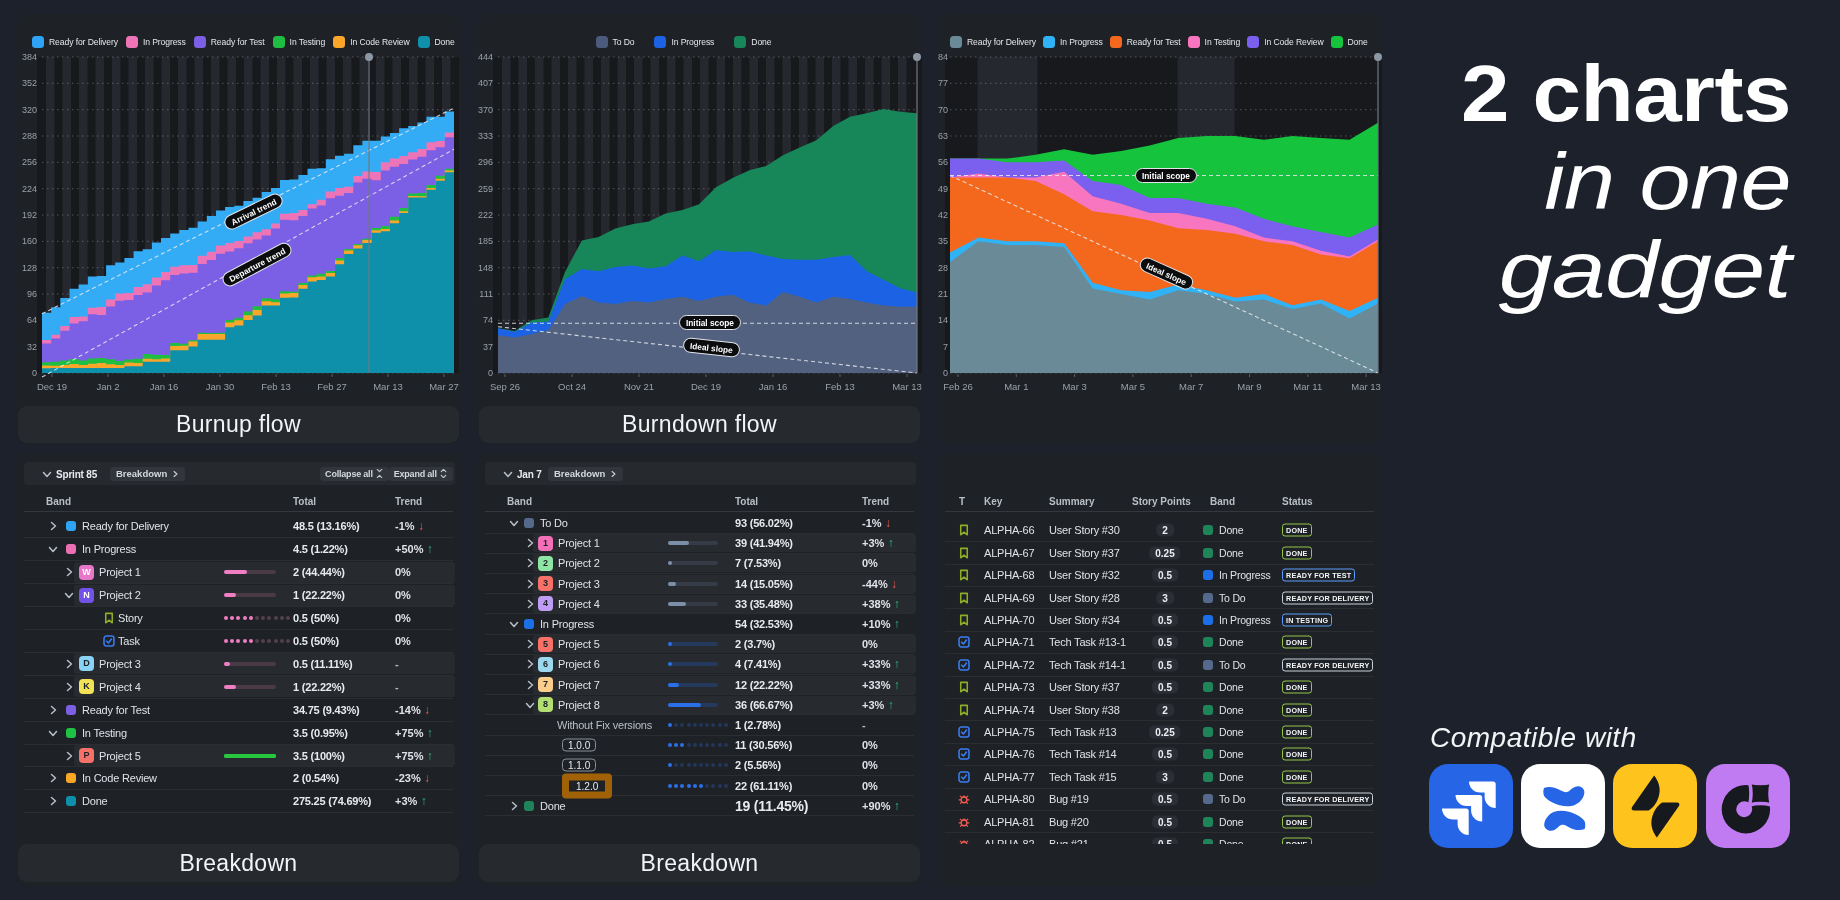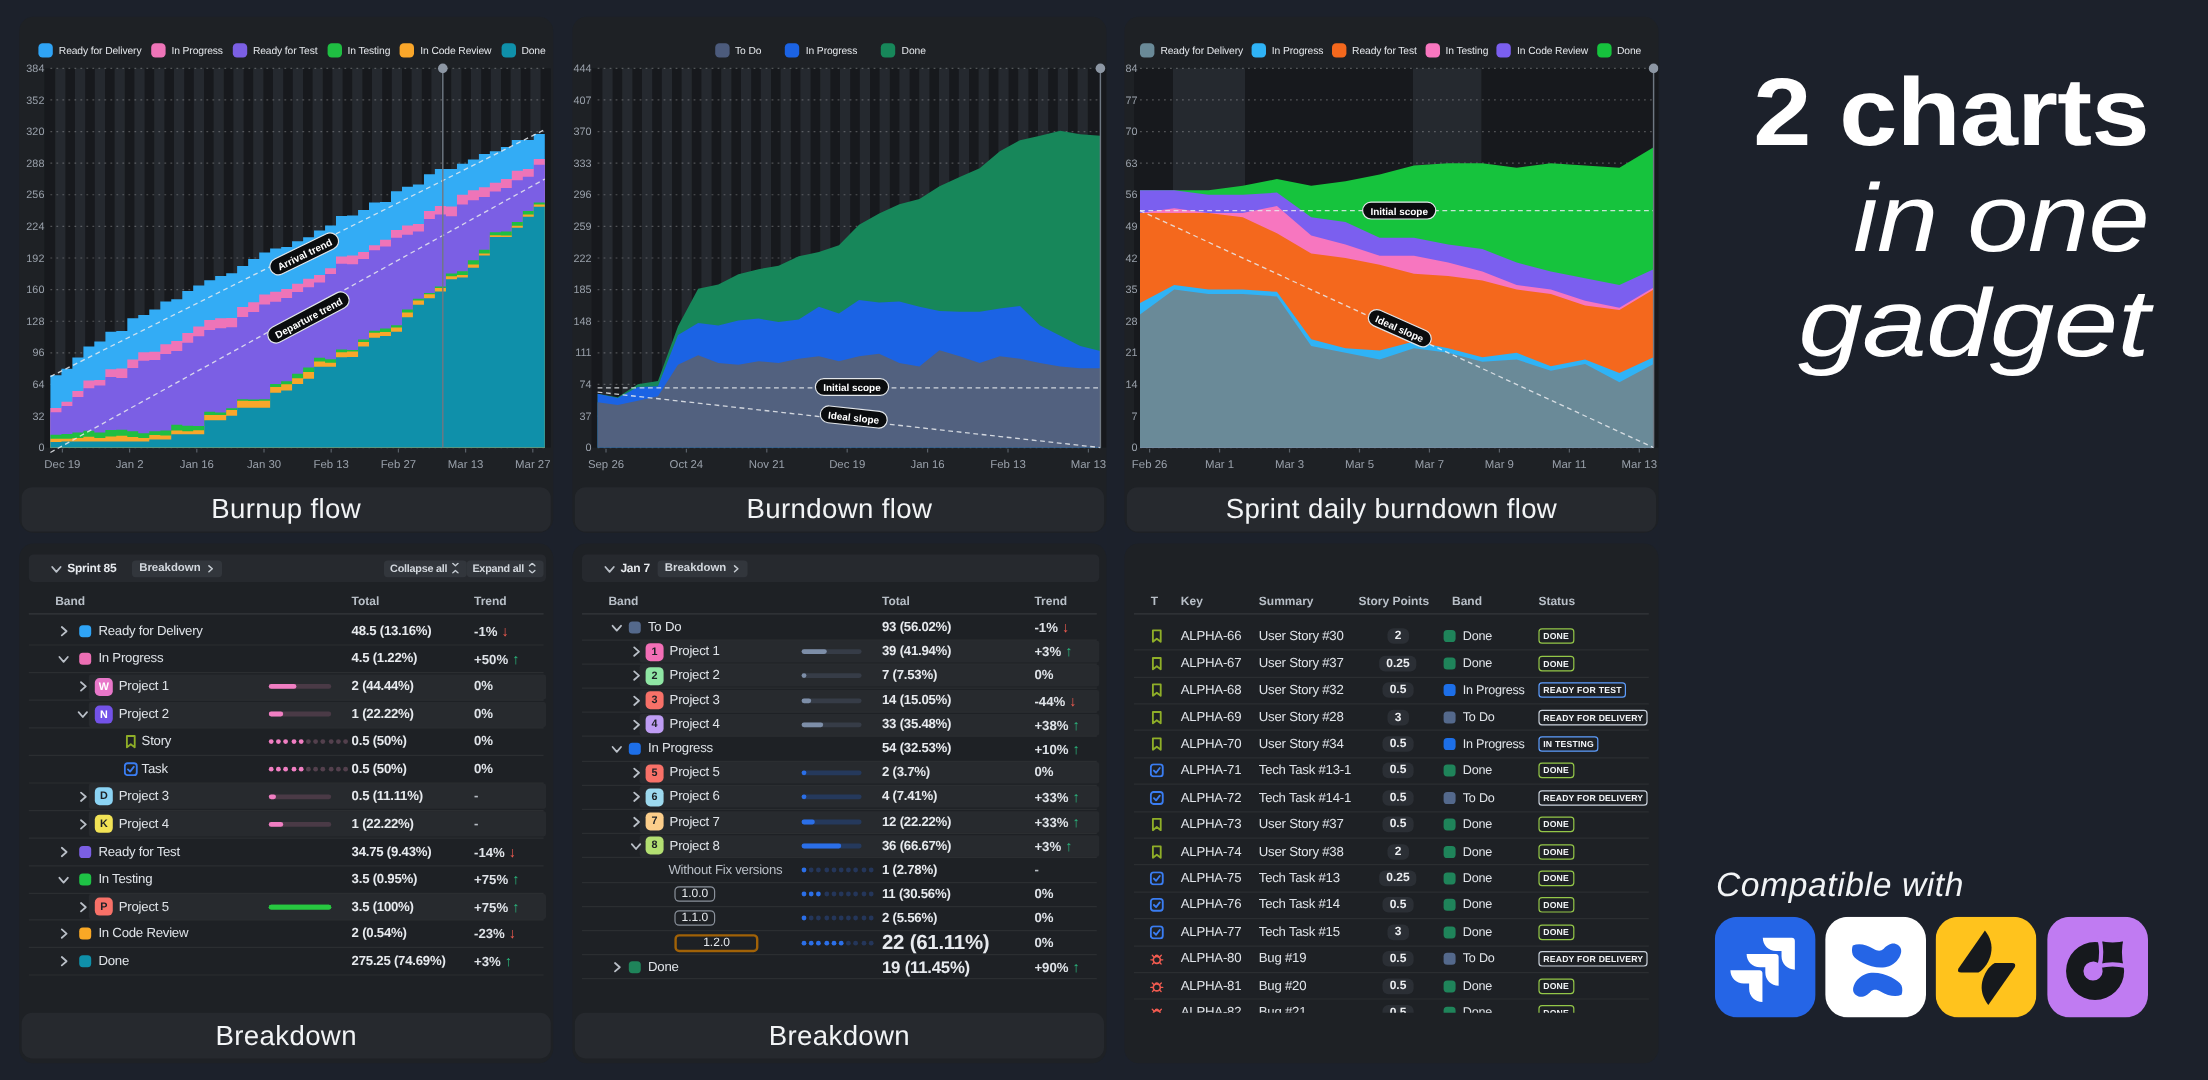--- a/index.html
+++ b/index.html
@@ -260,21 +260,20 @@
 <div class="legend" style="top:22px;left:13px;gap:7px">
       <span class="lg-it"><span class="lg-sw" style="background:#6a8a98"></span>Ready for Delivery</span>
       <span class="lg-it"><span class="lg-sw" style="background:#2fb3f6"></span>In Progress</span>
       <span class="lg-it"><span class="lg-sw" style="background:#f4681d"></span>Ready for Test</span>
       <span class="lg-it"><span class="lg-sw" style="background:#f776bf"></span>In Testing</span>
       <span class="lg-it"><span class="lg-sw" style="background:#7b5fef"></span>In Code Review</span>
       <span class="lg-it"><span class="lg-sw" style="background:#16c33d"></span>Done</span>
     </div>
 <div class="pill" style="left:198px;top:154px">Initial scope</div>
 <div class="pill" style="left:201px;top:252px;transform:rotate(24deg)">Ideal slope</div>
-<div class="tbar tbar1">Sprint daily burndown flow</div>
 </div>
 <div class="card" style="left:16px;top:453px;height:433px">
 <div class="hbar">
       <span style="position:absolute;left:18px;top:50%;margin-top:-5px;line-height:0"><svg width="10" height="10" viewBox="0 0 10 10">
           <path d="M1.5 3.5 L5 7.5 L8.5 3.5" stroke="#b9bfc7" stroke-width="1.5" fill="none" stroke-linecap="round" stroke-linejoin="round"></path>
         </svg></span>
       <span style="position:absolute;left:32px;top:50%;transform:translateY(-50%);font-size:10px;font-weight:700;color:#e7eaee;letter-spacing:-0.2px">Sprint 85</span>
       <span class="hchip" style="left:86px">Breakdown <svg width="7" height="8" viewBox="0 0 10 10" style="margin-left:5px">
           <path d="M3 1.5 L7 5 L3 8.5" stroke="#c6ccd3" stroke-width="1.8" fill="none" stroke-linecap="round" stroke-linejoin="round"></path>
         </svg></span>
@@ -613,32 +612,32 @@
       <span style="position:absolute;left:207.8px;width:4px;height:4px;top:50%;margin-top:-2.0px;background:#24365a;border-radius:50%"></span>
       <span style="position:absolute;left:214.0px;width:4px;height:4px;top:50%;margin-top:-2.0px;background:#24365a;border-radius:50%"></span>
       <span style="position:absolute;left:220.2px;width:4px;height:4px;top:50%;margin-top:-2.0px;background:#24365a;border-radius:50%"></span>
       <span style="position:absolute;left:226.4px;width:4px;height:4px;top:50%;margin-top:-2.0px;background:#24365a;border-radius:50%"></span>
       <span style="position:absolute;left:232.6px;width:4px;height:4px;top:50%;margin-top:-2.0px;background:#24365a;border-radius:50%"></span>
       <span style="position:absolute;left:238.8px;width:4px;height:4px;top:50%;margin-top:-2.0px;background:#24365a;border-radius:50%"></span>
       <span style="position:absolute;left:250px;top:50%;transform:translateY(-50%);font-size:11px;font-weight:700;color:#e7eaee;white-space:nowrap;letter-spacing:-0.2px">2 (5.56%)</span>
       <span style="position:absolute;left:377px;top:50%;transform:translateY(-50%);font-size:11px;font-weight:700;white-space:nowrap"><span style="color:#dfe3e8">0%</span></span>
     </div>
 <div style="position:absolute;left:8px;right:8px;top:323.0px;height:20.2px;border-bottom:1px solid rgba(255,255,255,0.06)">
-      <span style="position:absolute;left:77px;top:50%;transform:translateY(-50%);border:2px solid #a16207;border-radius:4px;padding:0px 22px;font-size:10px;color:#e7eaee">1.2.0</span>
+      <span style="position:absolute;left:77px;top:50%;transform:translateY(-50%);border:7px solid #a16207;border-radius:4px;padding:0px 7px;font-size:10px;color:#e7eaee">1.2.0</span>
       <span style="position:absolute;left:183.0px;width:4px;height:4px;top:50%;margin-top:-2.0px;background:#2b6fe8;border-radius:50%"></span>
       <span style="position:absolute;left:189.2px;width:4px;height:4px;top:50%;margin-top:-2.0px;background:#2b6fe8;border-radius:50%"></span>
       <span style="position:absolute;left:195.4px;width:4px;height:4px;top:50%;margin-top:-2.0px;background:#2b6fe8;border-radius:50%"></span>
       <span style="position:absolute;left:201.6px;width:4px;height:4px;top:50%;margin-top:-2.0px;background:#2b6fe8;border-radius:50%"></span>
       <span style="position:absolute;left:207.8px;width:4px;height:4px;top:50%;margin-top:-2.0px;background:#2b6fe8;border-radius:50%"></span>
       <span style="position:absolute;left:214.0px;width:4px;height:4px;top:50%;margin-top:-2.0px;background:#2b6fe8;border-radius:50%"></span>
       <span style="position:absolute;left:220.2px;width:4px;height:4px;top:50%;margin-top:-2.0px;background:#24365a;border-radius:50%"></span>
       <span style="position:absolute;left:226.4px;width:4px;height:4px;top:50%;margin-top:-2.0px;background:#24365a;border-radius:50%"></span>
       <span style="position:absolute;left:232.6px;width:4px;height:4px;top:50%;margin-top:-2.0px;background:#24365a;border-radius:50%"></span>
       <span style="position:absolute;left:238.8px;width:4px;height:4px;top:50%;margin-top:-2.0px;background:#24365a;border-radius:50%"></span>
-      <span style="position:absolute;left:250px;top:50%;transform:translateY(-50%);font-size:17px;font-weight:700;color:#e7eaee;white-space:nowrap;letter-spacing:-0.2px">22 (61.11%)</span>
+      <span style="position:absolute;left:250px;top:50%;transform:translateY(-50%);font-size:11px;font-weight:700;color:#e7eaee;white-space:nowrap;letter-spacing:-0.2px">22 (61.11%)</span>
       <span style="position:absolute;left:377px;top:50%;transform:translateY(-50%);font-size:11px;font-weight:700;white-space:nowrap"><span style="color:#dfe3e8">0%</span></span>
     </div>
 <div style="position:absolute;left:8px;right:8px;top:343.2px;height:20.2px;border-bottom:1px solid rgba(255,255,255,0.06)">
       <span style="position:absolute;left:24px;top:50%;margin-top:-5px;width:10px;height:10px;line-height:0"><svg width="10" height="10" viewBox="0 0 10 10">
           <path d="M3.5 1.5 L7.5 5 L3.5 8.5" stroke="#b9bfc7" stroke-width="1.5" fill="none" stroke-linecap="round" stroke-linejoin="round"></path>
         </svg></span>
       <span style="position:absolute;left:39px;top:50%;margin-top:-5px;line-height:0"><span class="swatch" style="background:#1f845a;width:10px;height:10px"></span></span>
       <span style="position:absolute;left:55px;top:50%;transform:translateY(-50%);font-size:11px;color:#dfe3e8;white-space:nowrap;letter-spacing:-0.2px">Done</span>
       <span style="position:absolute;left:250px;top:50%;transform:translateY(-50%);font-size:14px;font-weight:700;color:#e7eaee;white-space:nowrap;letter-spacing:-0.2px">19 (11.45%)</span>
       <span style="position:absolute;left:377px;top:50%;transform:translateY(-50%);font-size:11px;font-weight:700;white-space:nowrap"><span style="color:#dfe3e8">+90%</span><span style="color:#2abb7f;font-size:12px"> ↑</span></span>

